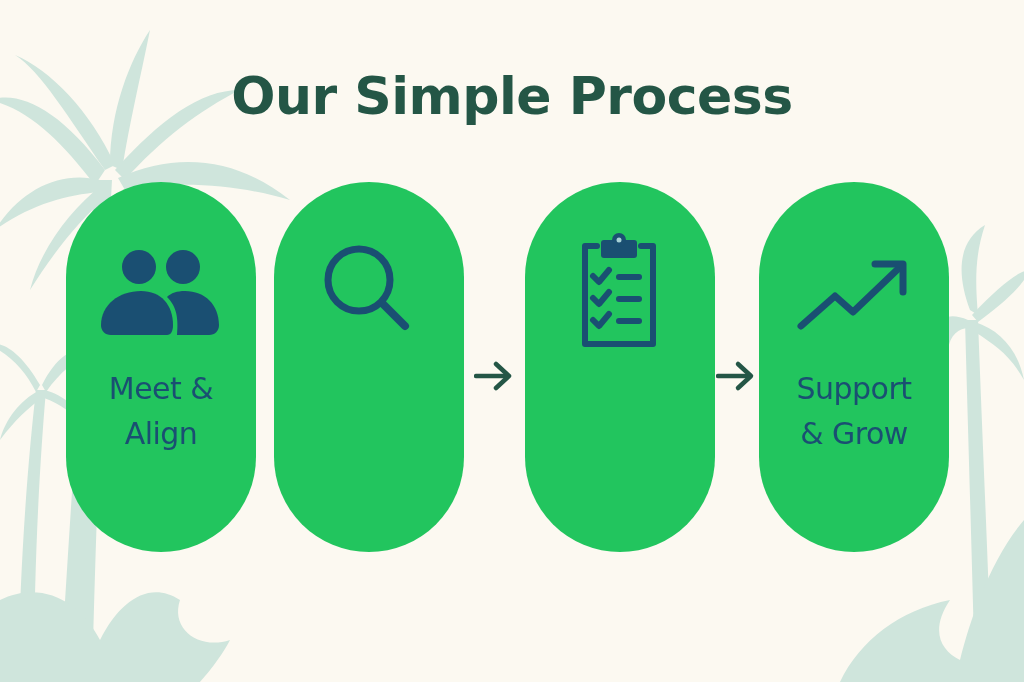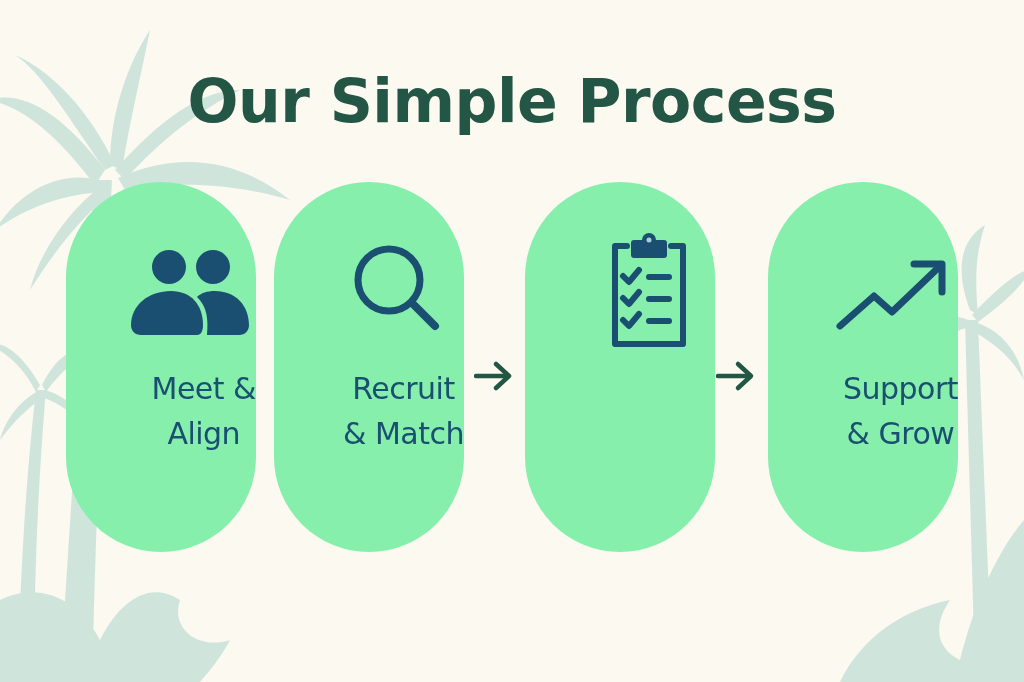--- a/index.html
+++ b/index.html
@@ -4,27 +4,27 @@
   <style>
     html, body { margin: 0; padding: 0; }
     body {
       width: 1024px; height: 682px; overflow: hidden; position: relative;
       background: #fcf9f1;
       font-family: "DejaVu Sans", sans-serif;
     }
     .bg { position: absolute; left: 0; top: 0; width: 1024px; height: 682px; }
     .title {
       position: absolute; left: 0; width: 1024px; top: 66px;
-      text-align: center; font-size: 60px; font-weight: bold;
+      text-align: center; font-size: 52px; font-weight: bold;
       color: #245646; letter-spacing: -0.5px; margin: 0;
     }
     .card {
       position: absolute; top: 182px; height: 370px; width: 190px;
-      background: #86efac; border-radius: 95px;
-      display: flex; flex-direction: column; align-items: flex-end;
+      background: #22c55e; border-radius: 95px;
+      display: flex; flex-direction: column; align-items: center;
     }
     .card .icon { margin-top: 50px; width: 130px; height: 120px; display: flex; align-items: center; justify-content: center; }
     .card .label {
       margin-top: 14px; text-align: center; color: #1a4f72;
       font-size: 30px; line-height: 45px; font-weight: normal;
       letter-spacing: -0.5px; white-space: pre-line;
     }
     .arrow { position: absolute; top: 360px; width: 40px; height: 32px; }
   </style>
 </head>
@@ -84,22 +84,20 @@
 Align</div>
 </div>
 
 <div class="card" style="left:274px;">
   <div class="icon">
     <svg width="100" height="100" viewBox="0 0 100 100">
       <circle cx="40" cy="38" r="31" fill="none" stroke="#1a4f72" stroke-width="7"></circle>
       <line x1="63" y1="61" x2="86" y2="84" stroke="#1a4f72" stroke-width="8" stroke-linecap="round"></line>
     </svg>
   </div>
-  <div class="label">Recruit
-&amp; Match</div>
 </div>
 
 <svg class="arrow" style="left:474px;" viewBox="0 0 40 32">
   <line x1="2" y1="16" x2="34" y2="16" stroke="#245646" stroke-width="4.5" stroke-linecap="round"></line>
   <polyline points="22,4 35,16 22,28" fill="none" stroke="#245646" stroke-width="4.5" stroke-linecap="round" stroke-linejoin="round"></polyline>
 </svg>
 
 <div class="card" style="left:525px;">
   <div class="icon">
     <svg width="90" height="120" viewBox="0 0 90 120">
@@ -117,21 +115,21 @@
       <circle cx="44" cy="8" r="2.5" fill="#a7d1d6"></circle>
     </svg>
   </div>
 </div>
 
 <svg class="arrow" style="left:716px;" viewBox="0 0 40 32">
   <line x1="2" y1="16" x2="34" y2="16" stroke="#245646" stroke-width="4.5" stroke-linecap="round"></line>
   <polyline points="22,4 35,16 22,28" fill="none" stroke="#245646" stroke-width="4.5" stroke-linecap="round" stroke-linejoin="round"></polyline>
 </svg>
 
-<div class="card" style="left:759px;margin-left:9px;">
+<div class="card" style="left:759px;">
   <div class="icon">
     <svg width="130" height="100" viewBox="0 0 130 100">
       <polyline points="12,84 46,54 64,70 110,26" fill="none" stroke="#1a4f72" stroke-width="7" stroke-linecap="round" stroke-linejoin="round"></polyline>
       <polyline points="86,22 114,22 114,50" fill="none" stroke="#1a4f72" stroke-width="7" stroke-linecap="round" stroke-linejoin="round"></polyline>
     </svg>
   </div>
   <div class="label">Support
 &amp; Grow</div>
 </div>
 

